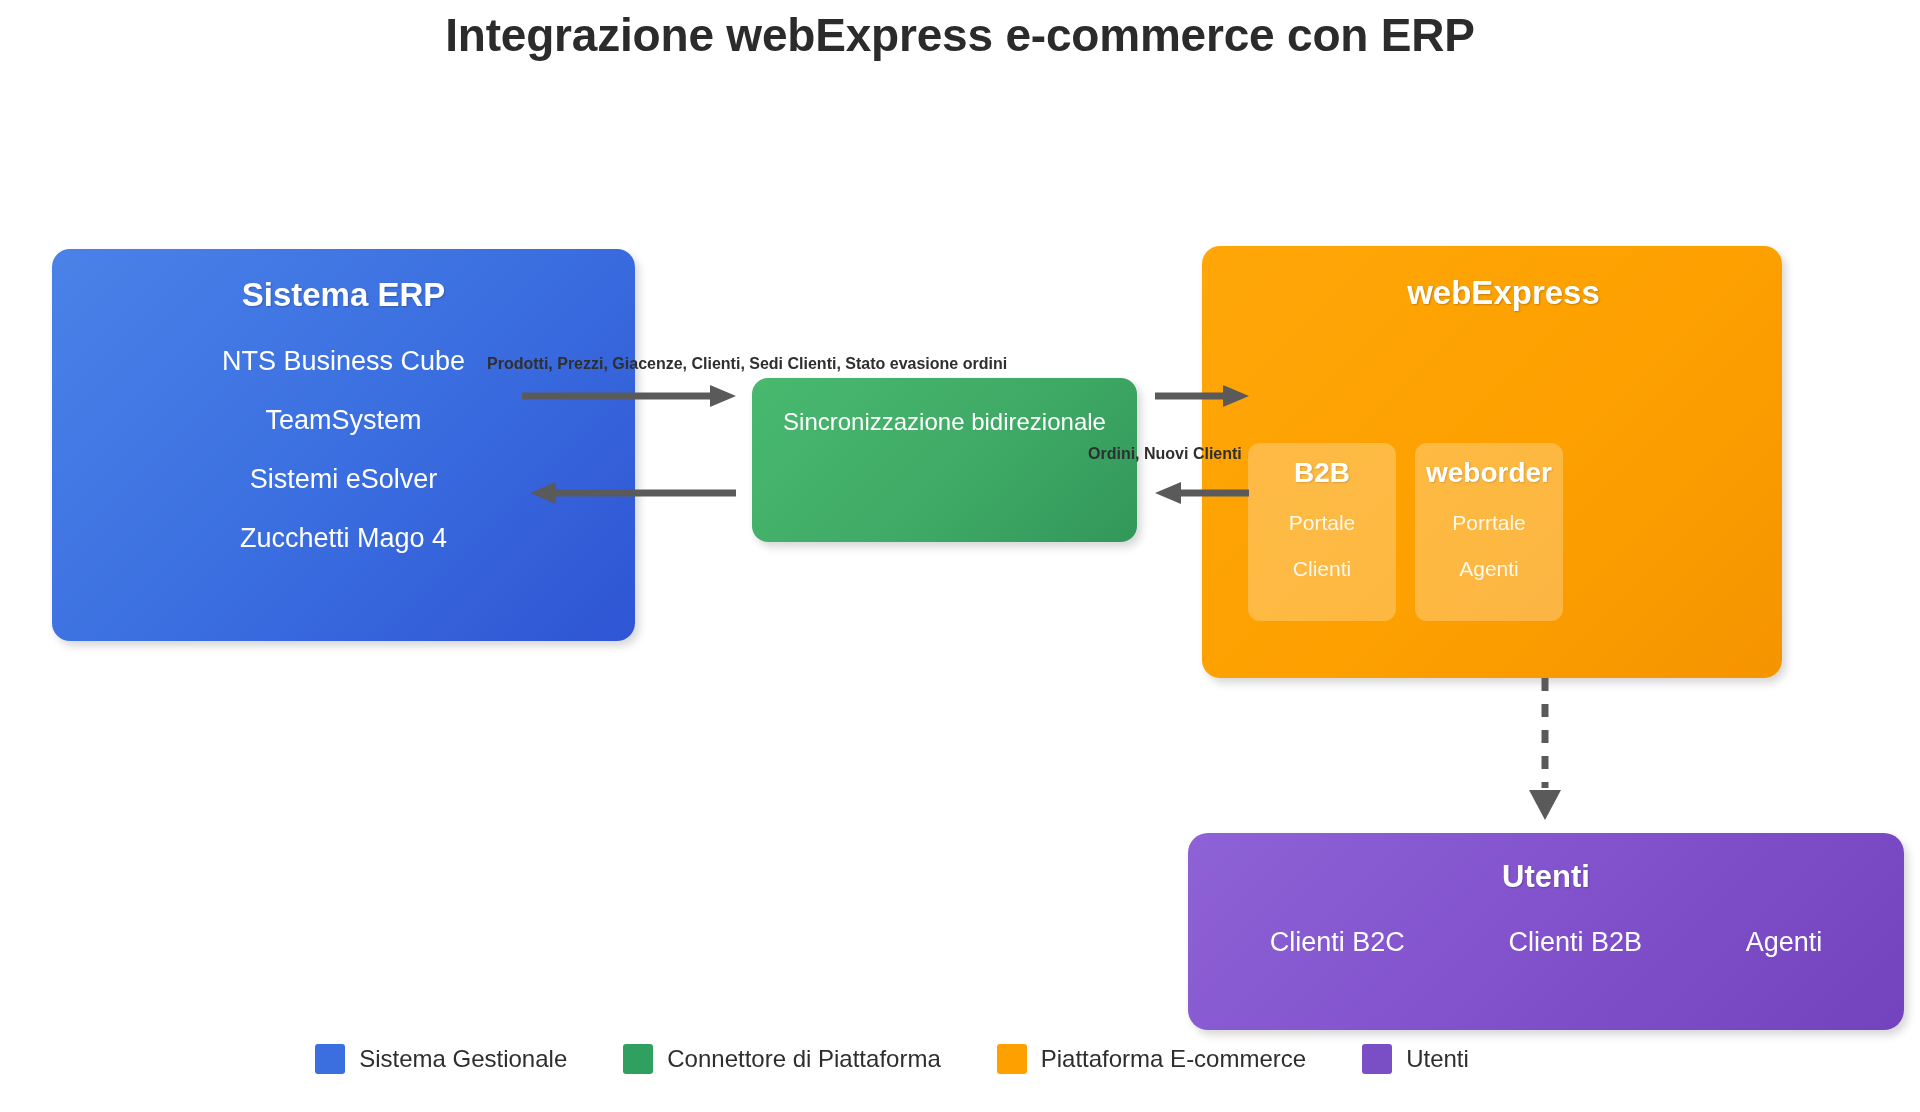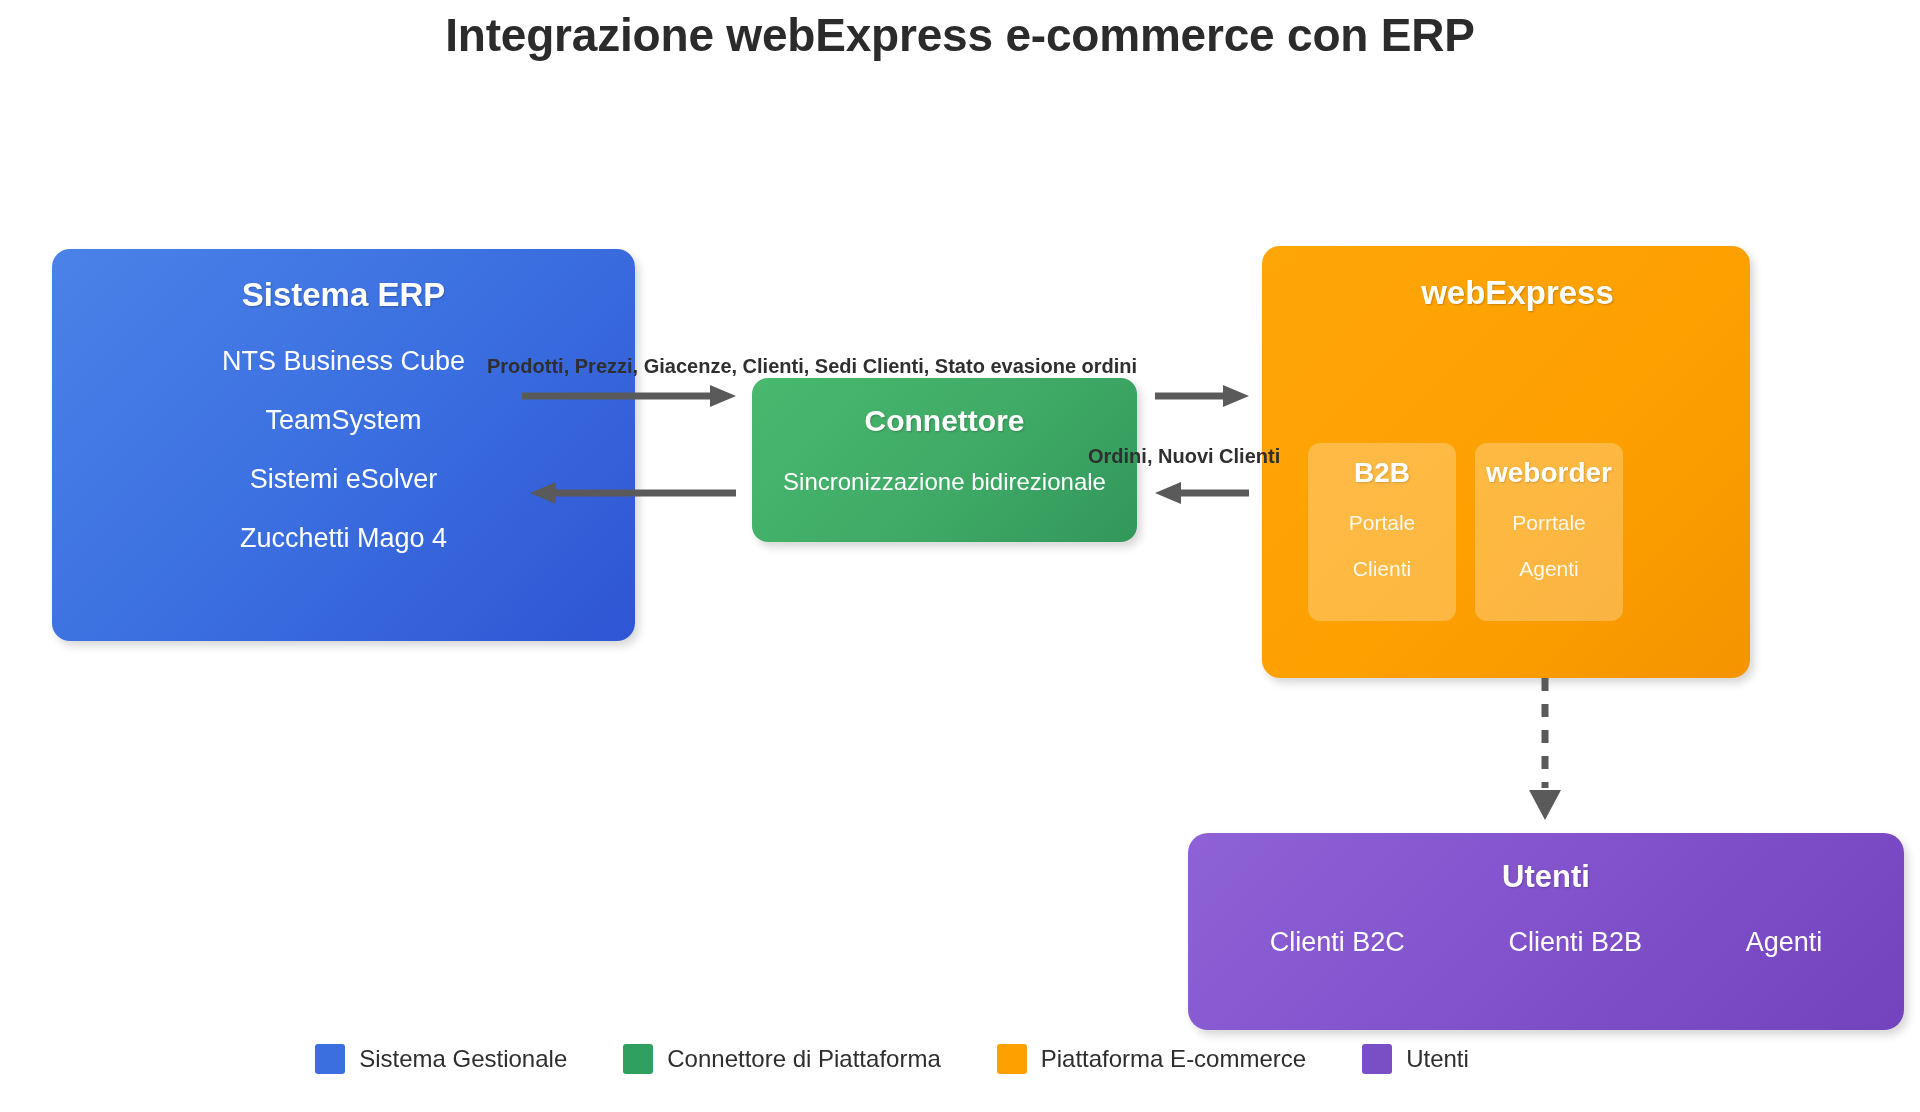--- a/index.html
+++ b/index.html
@@ -62,22 +62,22 @@
     left: 752px; top: 378px;
     width: 385px; height: 164px;
     background: linear-gradient(135deg, #49b96f 0%, #3faa66 55%, #31975a 100%);
     border-radius: 16px;
   }
   #connector-box .node-title { font-size: 30px; margin-top: 26px; }
   #connector-box .node-item { font-size: 24px; margin-top: 30px; }
 
   
   #webexpress-box {
-    left: 1262px; top: 246px;
-    width: 488px; height: 432px;
+    left: 1202px; top: 246px;
+    width: 580px; height: 432px;
     background: linear-gradient(135deg, #ffa608 0%, #fda000 55%, #f59400 100%);
     padding-left: 23px;
   }
   #webexpress-box .node-title { font-size: 33px; margin-top: 28px; }
   #subcards {
     position: absolute;
     left: 46px; top: 197px;
     display: flex;
     gap: 19px;
   }
@@ -115,21 +115,21 @@
     justify-content: space-around;
     align-items: center;
     margin-top: 32px;
     padding: 0 30px;
   }
   #users-row .node-item { font-size: 27px; }
 
   
   .arrow-label {
     position: absolute;
-    font-size: 20px;
+    font-size: 16px;
     font-weight: bold;
     color: #2f2f2f;
     white-space: nowrap;
   }
   #label-erp-to-we { left: 487px; top: 355px; }
   #label-we-to-erp { left: 1088px; top: 445px; }
 
   .arrow-svg { position: absolute; overflow: visible; }
 
   
@@ -167,21 +167,20 @@
     <div class="node-title">Sistema ERP</div>
     <div class="erp-list">
       <div class="node-item">NTS Business Cube</div>
       <div class="node-item">TeamSystem</div>
       <div class="node-item">Sistemi eSolver</div>
       <div class="node-item">Zucchetti Mago 4</div>
     </div>
   </div>
 
   <div class="node" id="connector-box">
-    <div class="node-title">Connettore</div>
     <div class="node-item">Sincronizzazione bidirezionale</div>
   </div>
 
   <div class="node" id="webexpress-box">
     <div class="node-title">webExpress</div>
     <div id="subcards">
       <div class="subcard">
         <div class="sub-title">B2B</div>
         <div class="sub-line">Portale</div>
         <div class="sub-line">Clienti</div>

